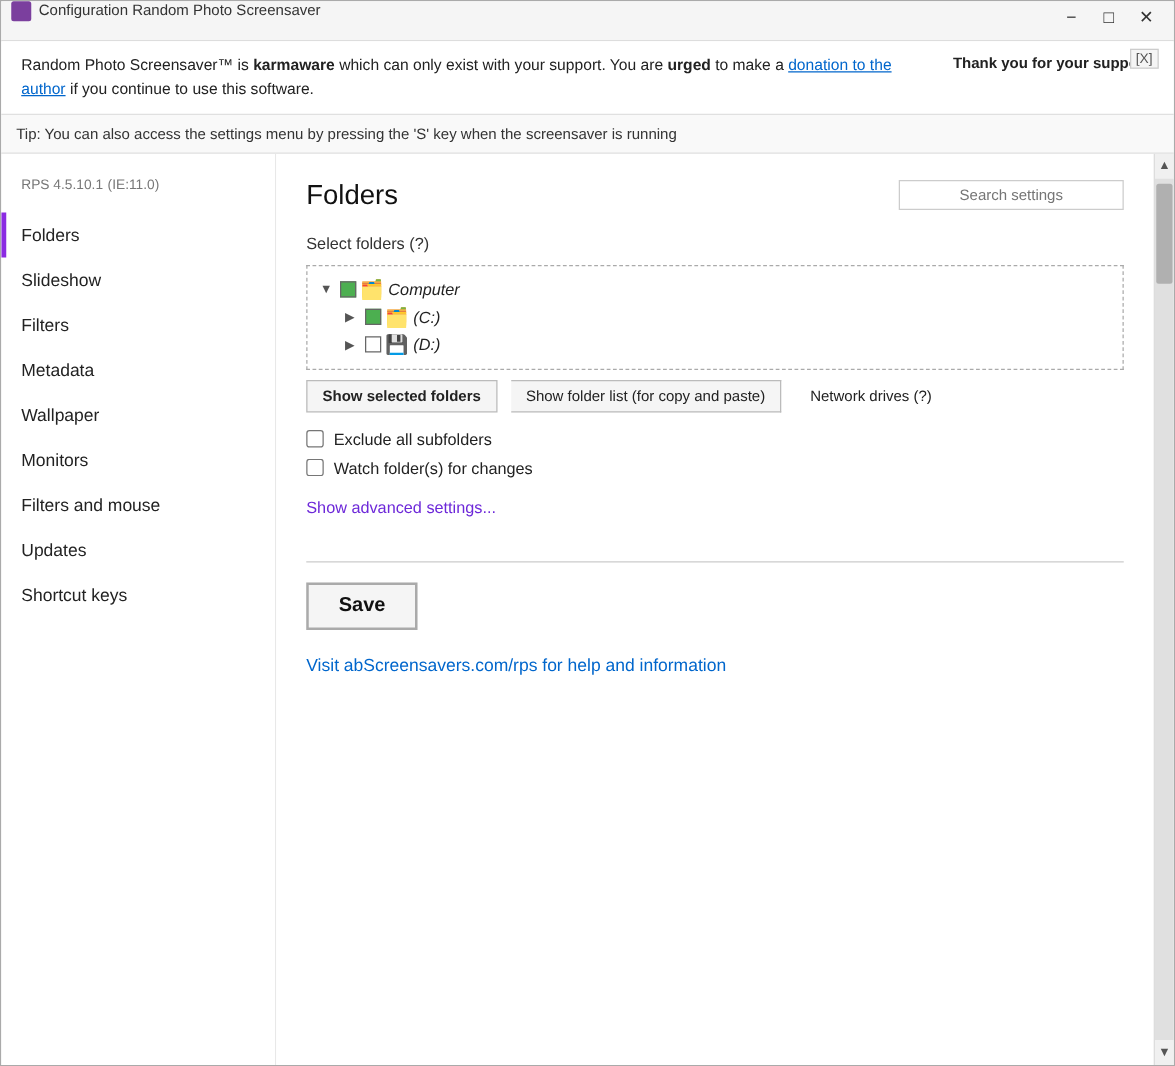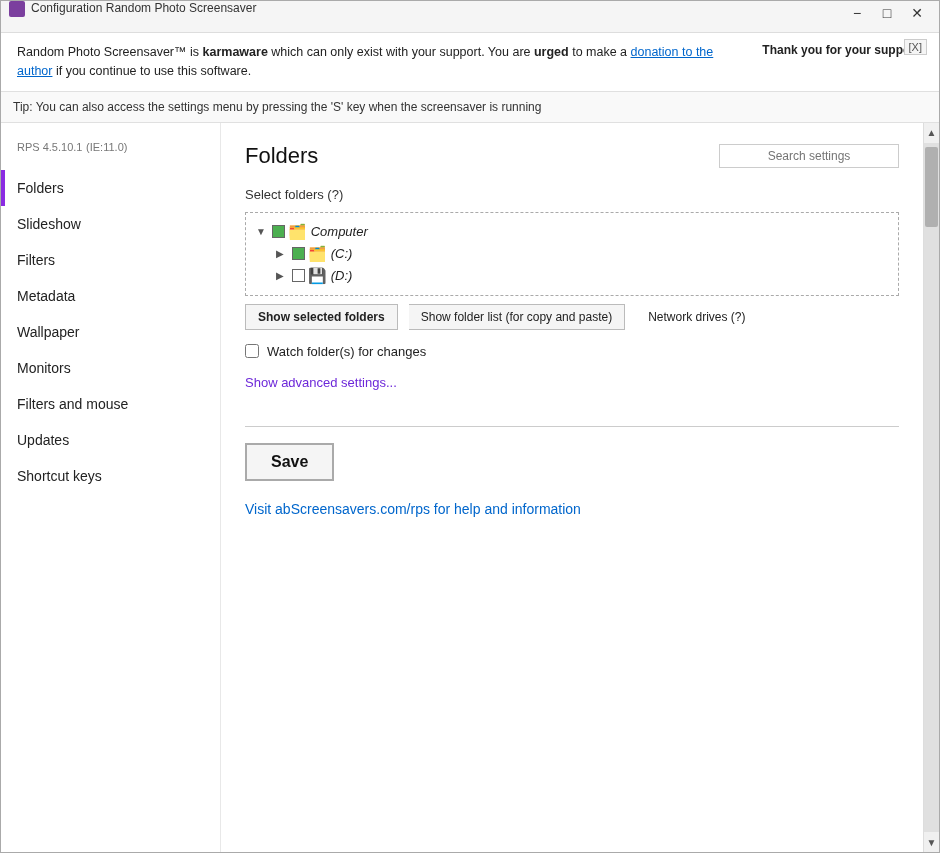--- a/index.html
+++ b/index.html
@@ -469,20 +469,24 @@
 
       
       <div class="folder-actions">
         <button class="folder-btn">Show selected folders</button>
         <button class="folder-btn-light">Show folder list (for copy and paste)</button>
         <button class="folder-btn-plain">Network drives (?)</button>
       </div>
 
       
       <div class="checkbox-row">
+        <input type="checkbox" id="exclude-sub" style="">
+        <label for="exclude-sub">Exclude all subfolders</label>
+      </div>
+      <div class="checkbox-row">
         <input type="checkbox" id="watch-folder" style="">
         <label for="watch-folder">Watch folder(s) for changes</label>
       </div>
 
       
       <a href="#" class="advanced-link">Show advanced settings...</a>
 
       <hr class="divider">
 
       

